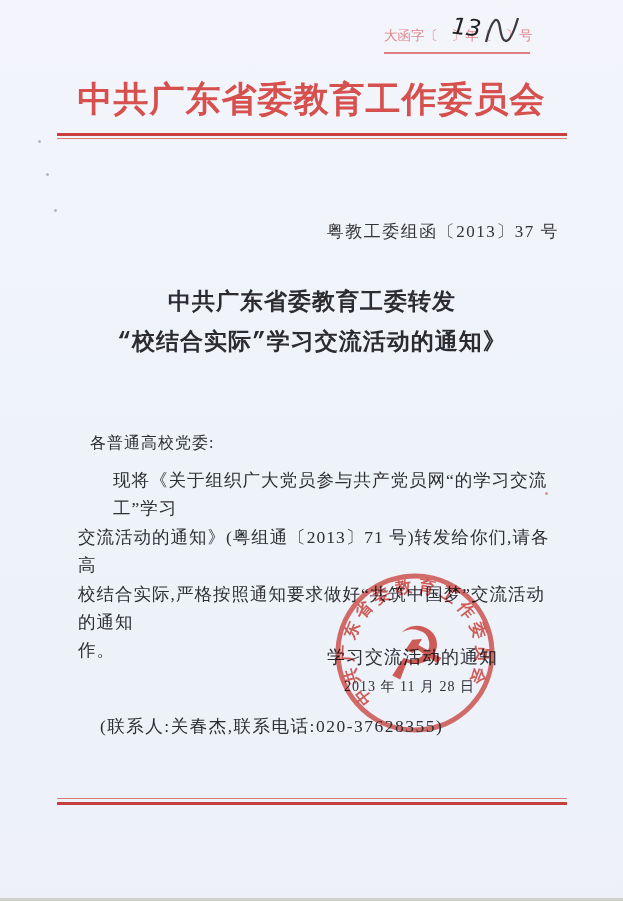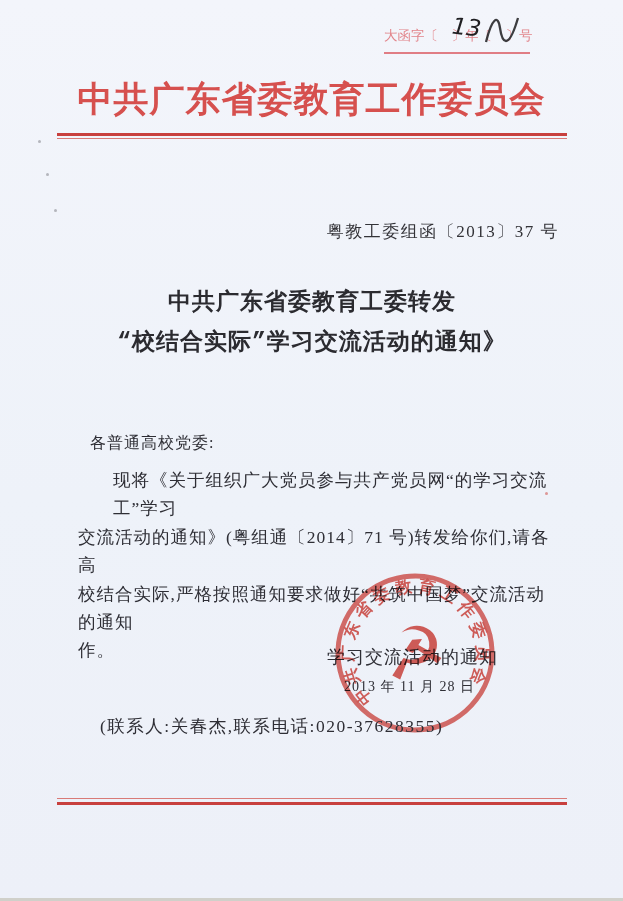--- a/index.html
+++ b/index.html
@@ -94,21 +94,21 @@
   <div class="doc-number">粤教工委组函〔2013〕37 号</div>
 
   <div class="title-block">
     <div>中共广东省委教育工委转发</div>
     <div>“校结合实际”学习交流活动的通知》</div>
   </div>
 
   <div class="salutation">各普通高校党委:</div>
   <div class="paragraph">
     <div class="line indent">现将《关于组织广大党员参与共产党员网“的学习交流工”学习</div>
-    <div class="line">交流活动的通知》(粤组通〔2014〕71 号)转发给你们,请各高</div>
+    <div class="line">交流活动的通知》(粤组通〔2013〕71 号)转发给你们,请各高</div>
     <div class="line">校结合实际,严格按照通知要求做好“共筑中国梦”交流活动的通知</div>
     <div class="line">作。</div>
   </div>
 
   <div class="sig-org">学习交流活动的通知</div>
   <div class="sig-date">2013 年 11 月 28 日</div>
 
   <svg class="seal" viewBox="-87 -87 174 174">
     <defs>
       <path id="sealArc" d="M -48 40 A 62 62 0 1 1 48 40" fill="none"></path>

